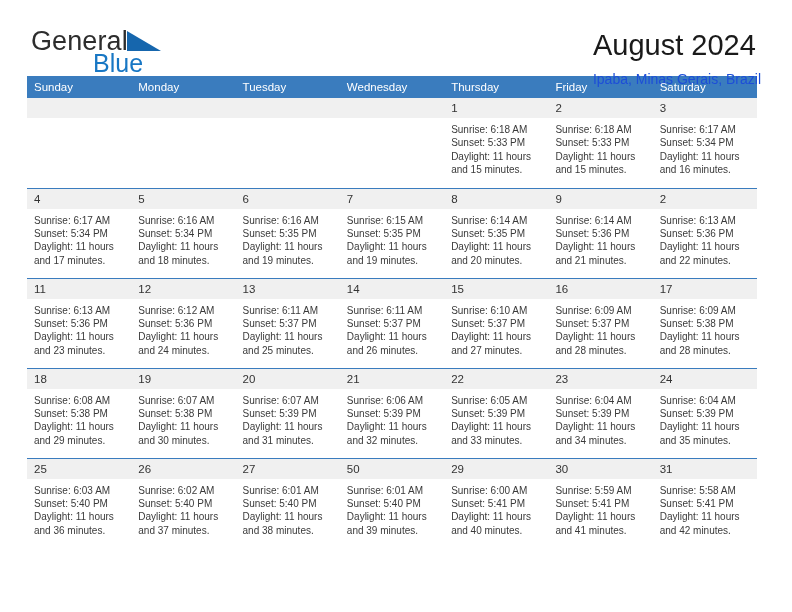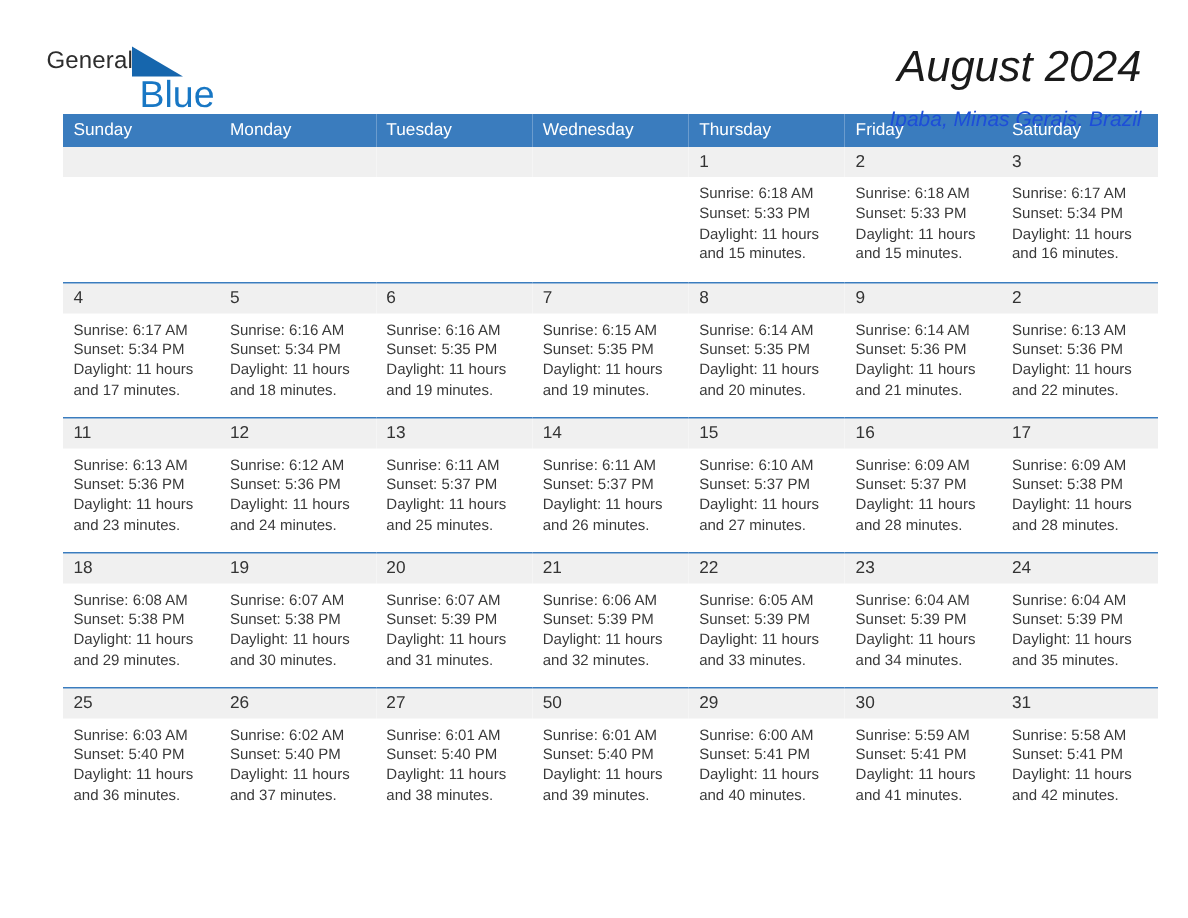--- a/index.html
+++ b/index.html
@@ -28,62 +28,60 @@
   .logo {
     display: block;
     line-height: 1;
     user-select: none;
   }
   .logo-row1 {
     display: flex;
     align-items: flex-end;
   }
   .logo-general {
-    font-size: 16px;
+    font-size: 27px;
     color: #2d2d2d;
     letter-spacing: 0.1px;
     line-height: 26px;
   }
   .logo-tri {
     width: 0; height: 0;
     border-left: 34px solid #1666ad;
     border-top: 20px solid transparent;
     margin-left: -1px;
     margin-bottom: 3px;
   }
   .logo-row2 {
     margin-top: -4px;
     padding-left: 62px;
     font-size: 25px;
     color: #1877c4;
     line-height: 26px;
   }
   .title-block {
-    text-align: right;
     padding-top: 0px;
-    font-style: italic;
   }
   .cal-title {
     font-size: 29px;
     color: #1a1a1a;
     line-height: 34px;
     font-weight: normal;
     margin: 0;
   }
   .cal-subtitle {
     font-size: 14px;
     color: #1d4ed8;
     margin: 9px 0 0 0;
     line-height: 16px;
     font-weight: normal;
   }
 
   
   .calendar {
-    margin: 0 42px;
+    margin: 0 27px;
     width: 730px;
     border-collapse: collapse;
     table-layout: fixed;
   }
   .calendar th {
     background: #3a7cbe;
     color: #ffffff;
     font-size: 11.5px;
     font-weight: normal;
     text-align: left;

